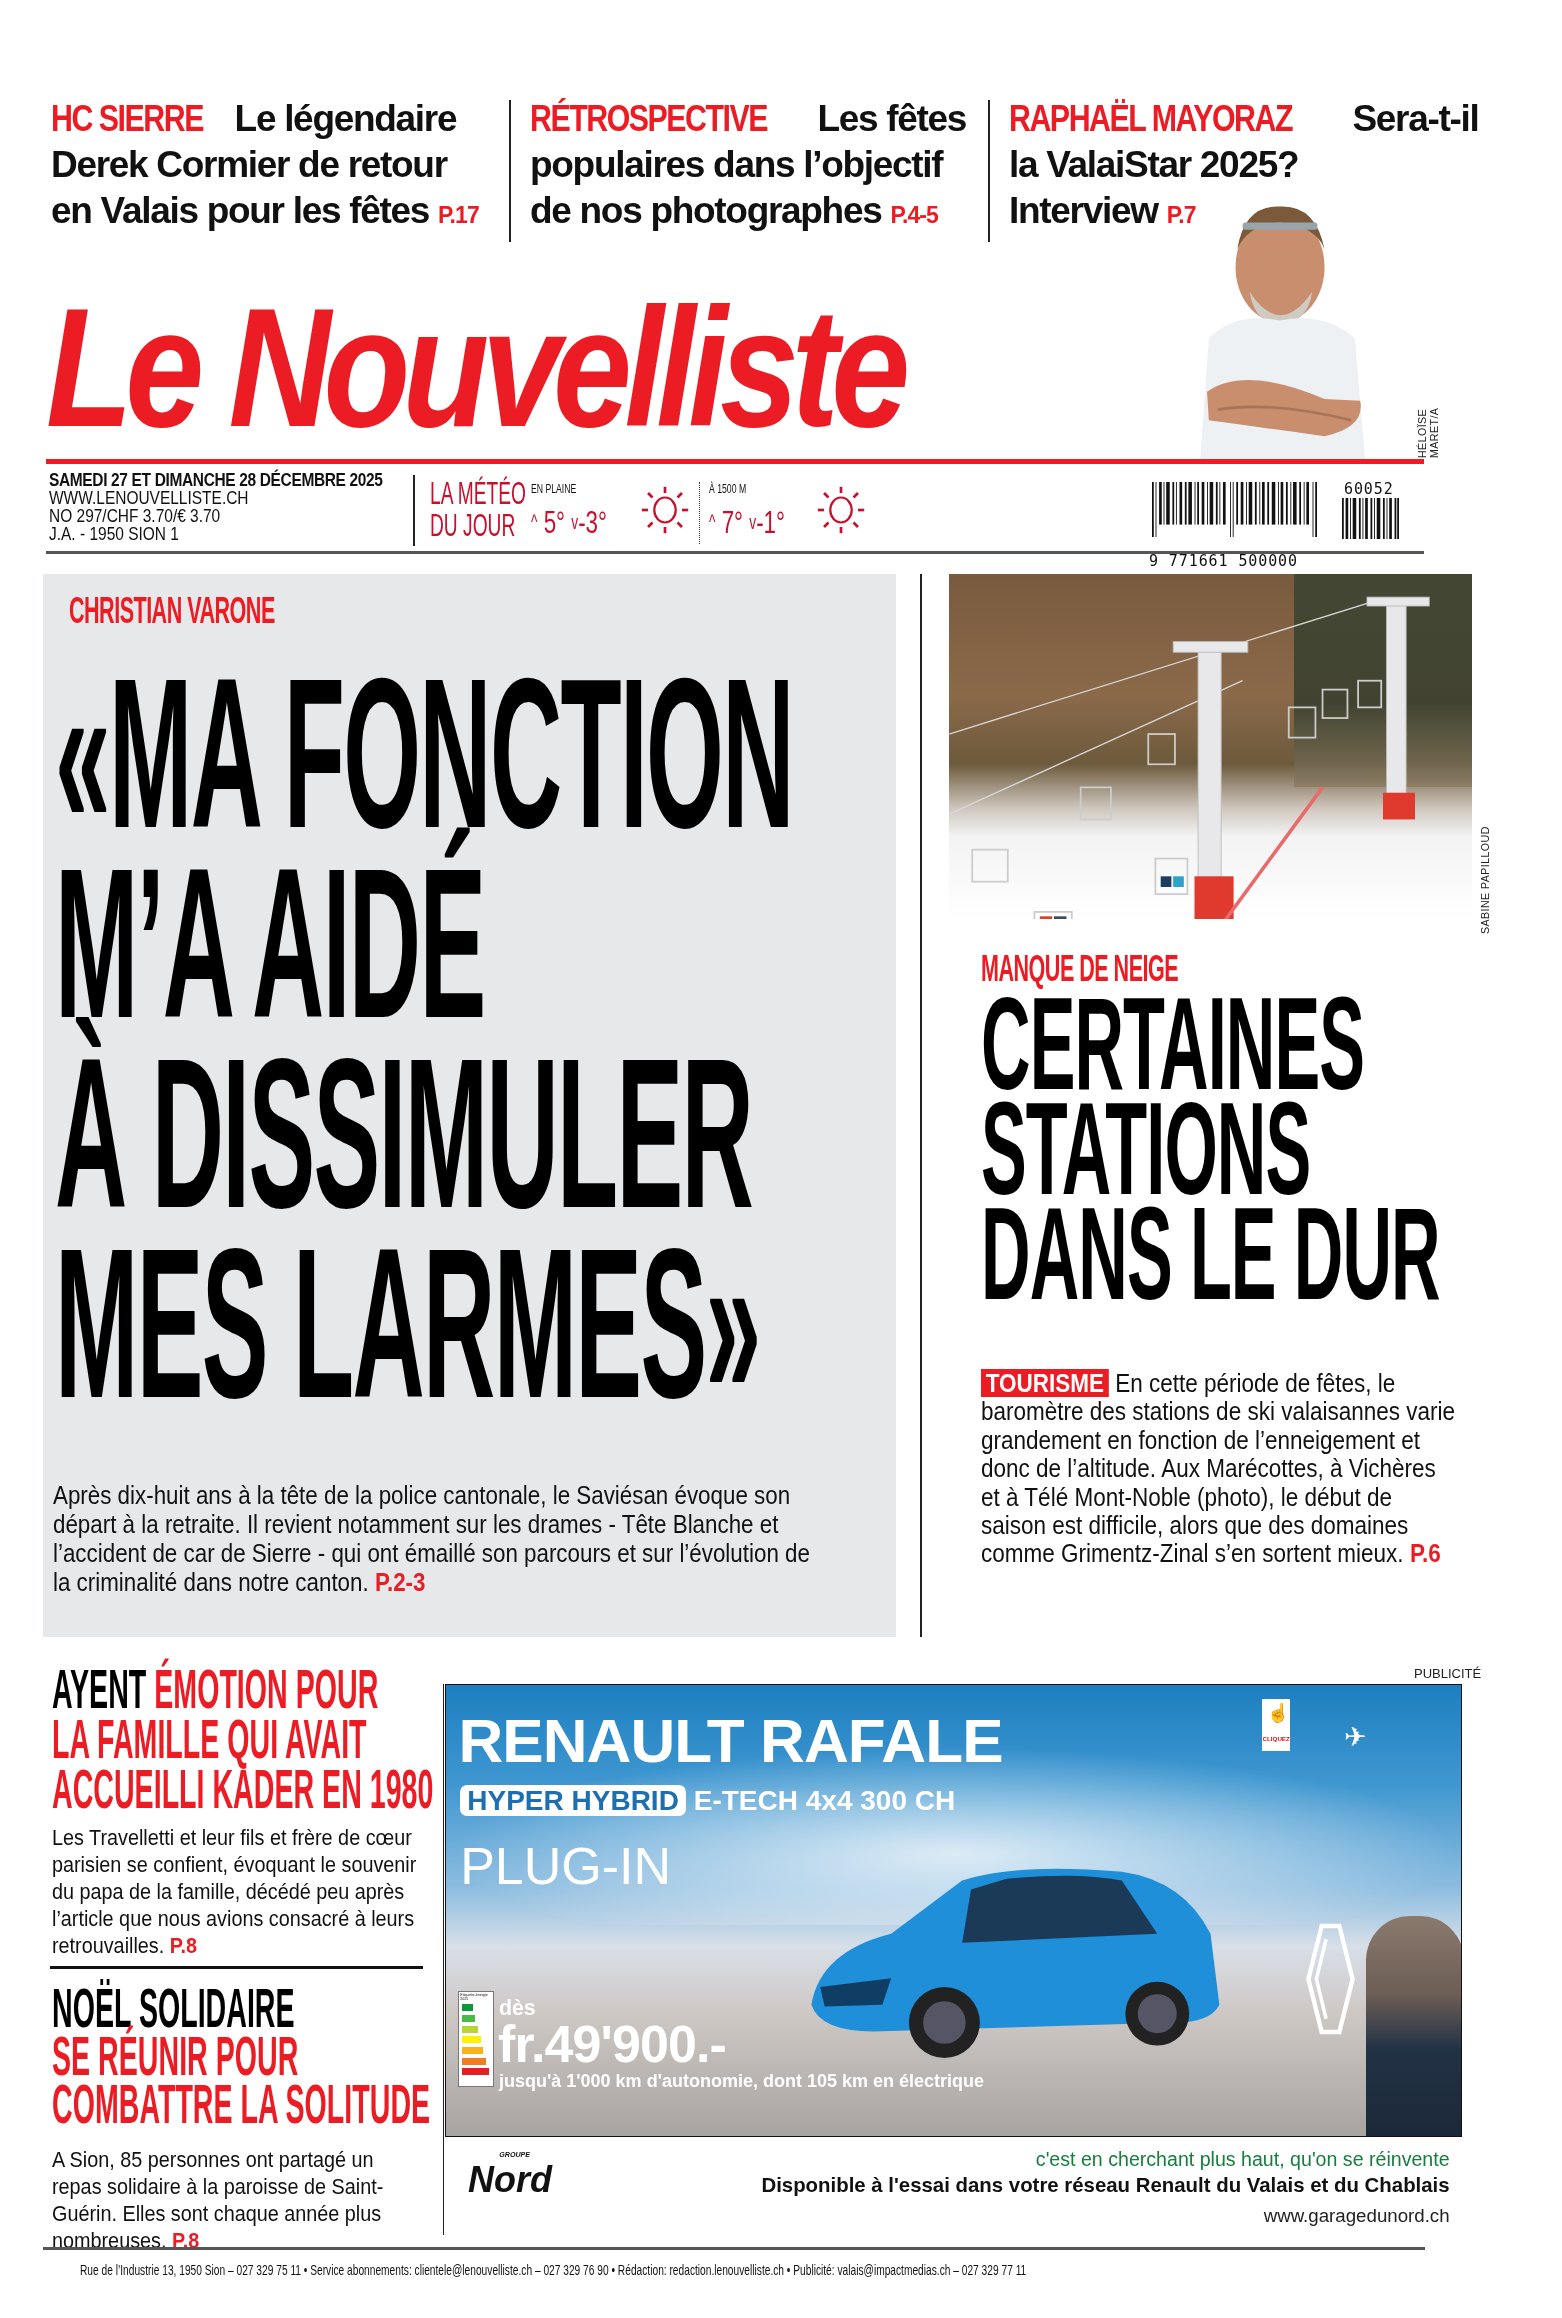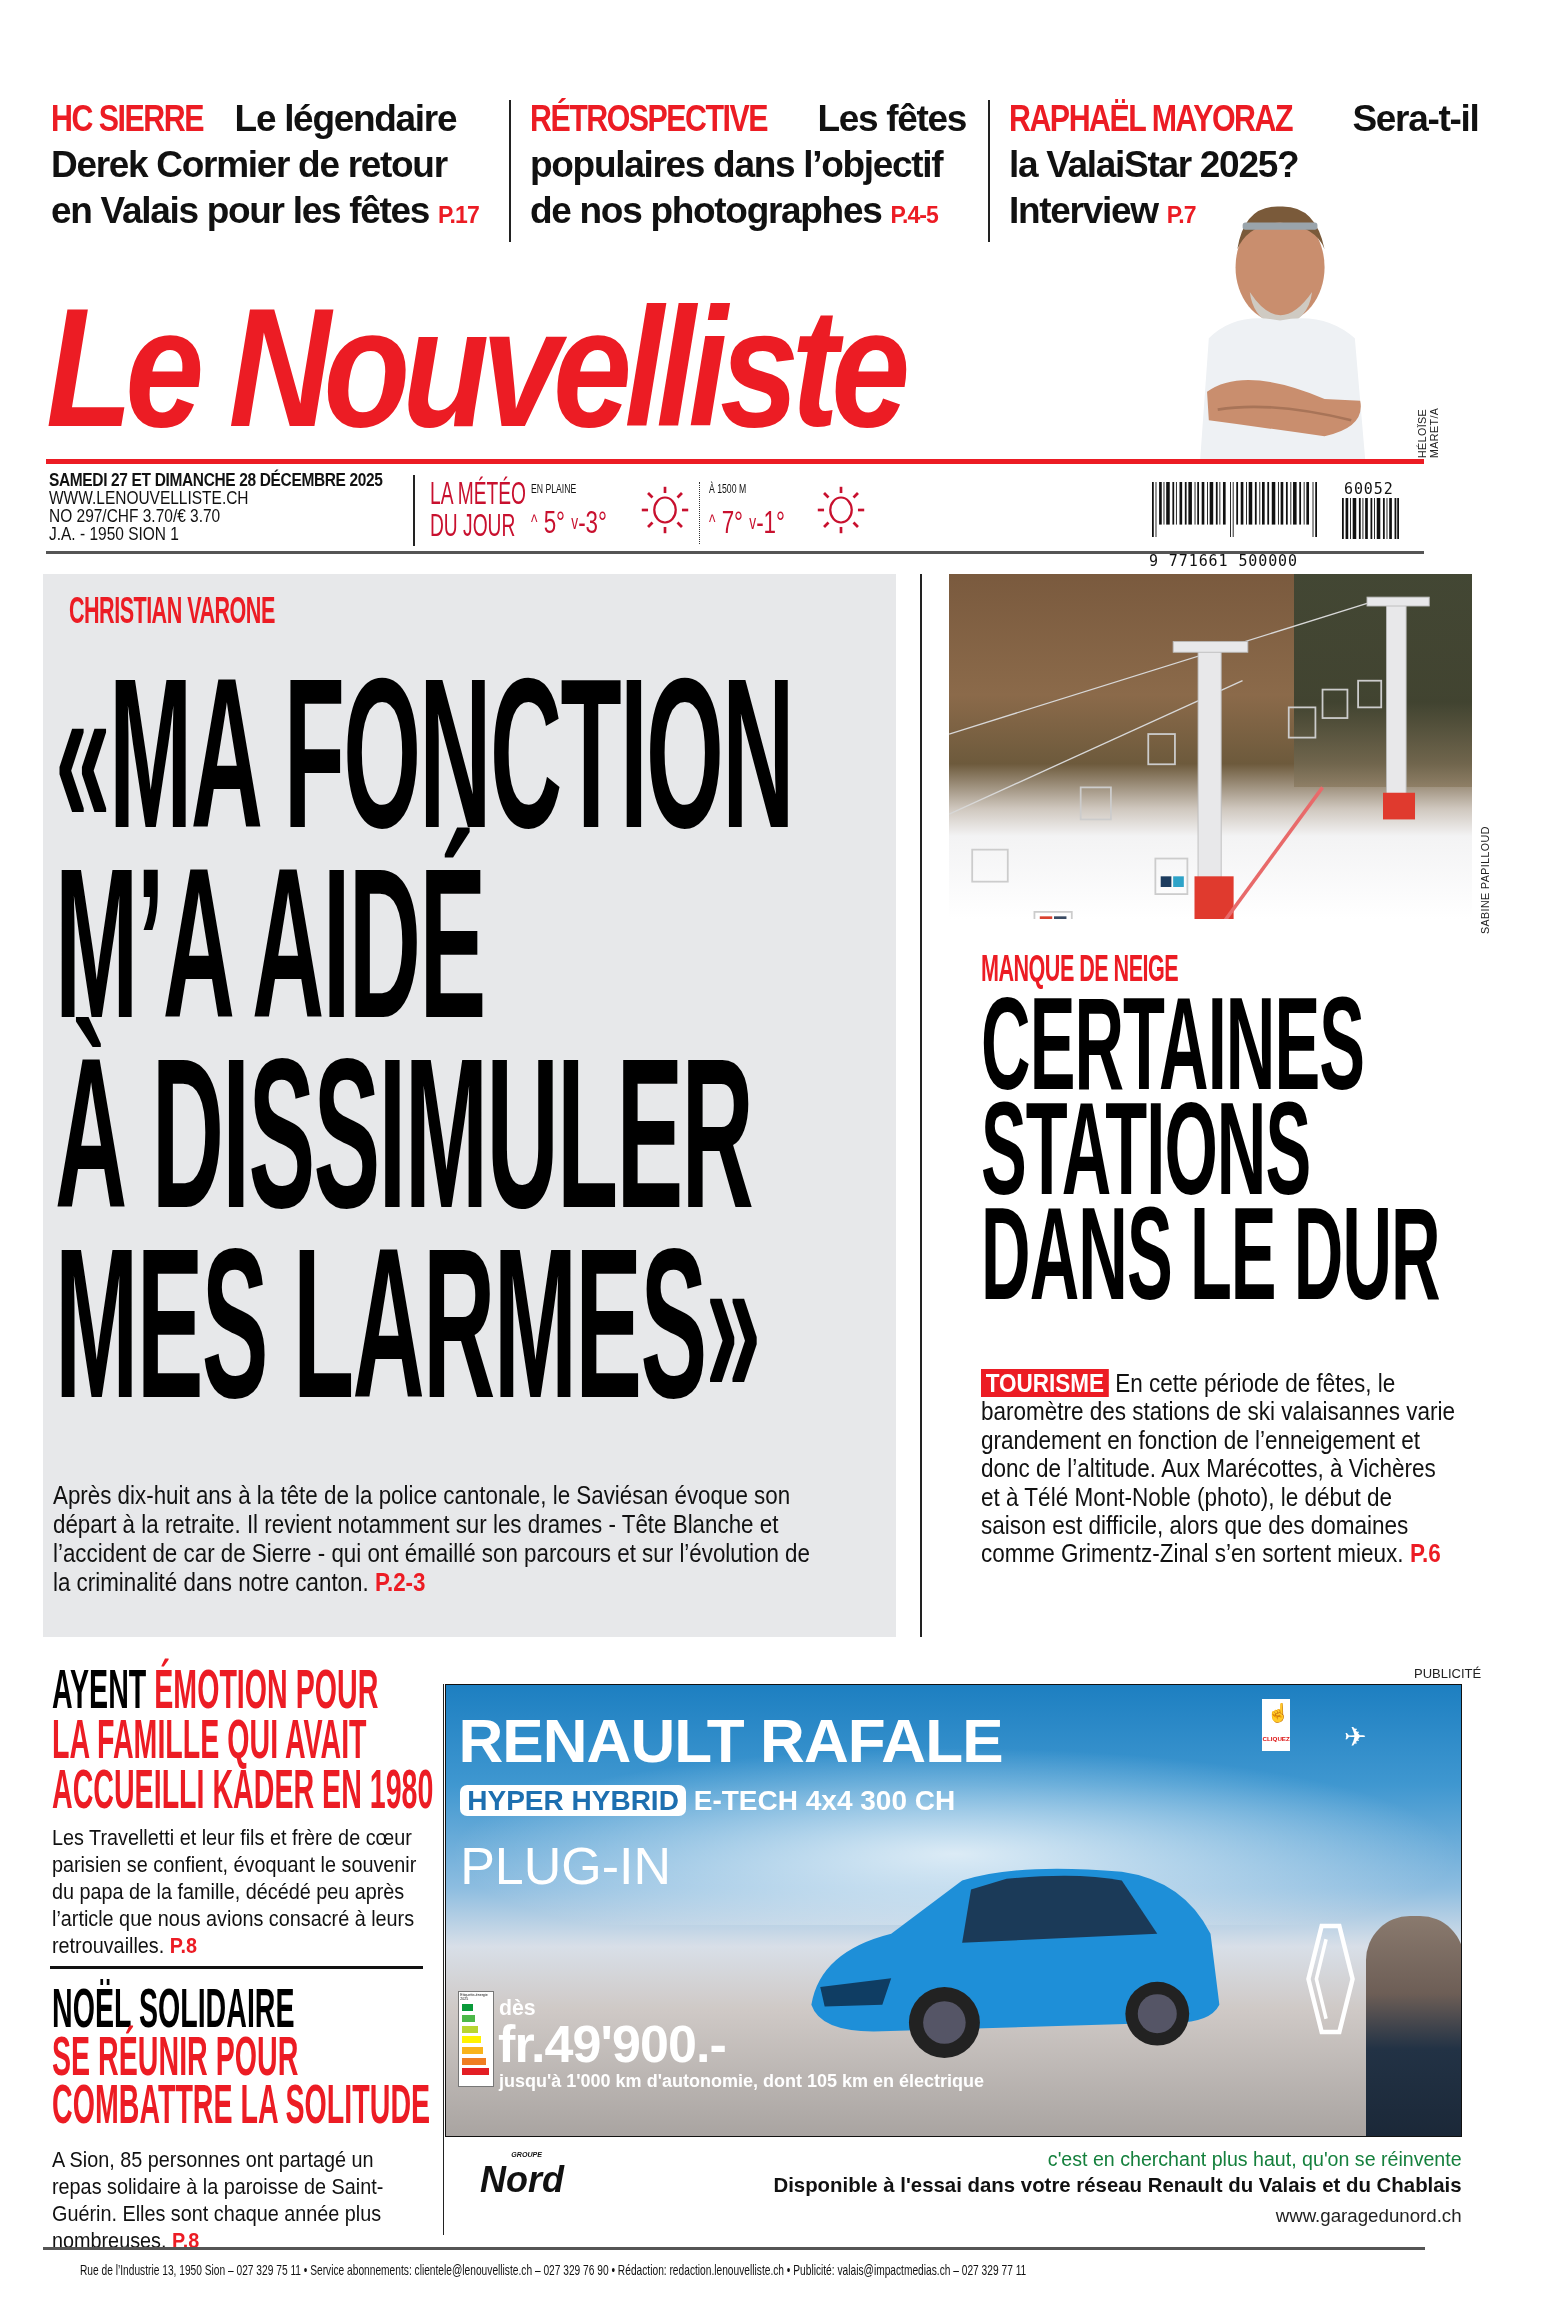--- a/index.html
+++ b/index.html
@@ -72,21 +72,21 @@
   .ad-click { position: absolute; left: 816px; top: 14.2px; width: 28.4px; height: 52px; background: #fff; font-size: 6.2px; color: #d11; text-align: center; padding-top: 36px; font-weight: bold; }
   .ad-click .hand { position: absolute; top: 5.3px; left: 5.3px; font-size: 18px; color: #d11; line-height: 18px; }
   .ad-plane { position: absolute; left: 898px; top: 36px; color: #fff; font-size: 27px; }
   .ad-label { position: absolute; left: 12.4px; top: 306px; width: 36px; height: 96px; background: #fff; border: 0.9px solid #777; }
   .ad-label .bar { position: absolute; left: 2.7px; height: 7.1px; }
   .ad-des { position: absolute; left: 53px; top: 311px; font-size: 21.3px; font-weight: bold; color: #fff; }
   .ad-price { position: absolute; left: 52px; top: 329px; font-size: 52px; font-weight: 900; color: #fff; letter-spacing: -0.9px; }
   .ad-range { position: absolute; left: 53px; top: 386px; font-size: 18px; font-weight: bold; color: #fff; white-space: nowrap; }
   .ad-logo { position: absolute; left: 858px; top: 236px; width: 53px; height: 116px; }
   .ad-person { position: absolute; left: 920px; top: 231px; width: 98px; height: 222px; background: linear-gradient(180deg, #8a7a6e 0%, #6d5e56 35%, #223245 60%, #1b2838 100%); border-radius: 44px 44px 0 0; }
-  .ad-footer { position: absolute; left: 445px; top: 2137px; width: 1017px; height: 96px; background: #fff; margin-left: 12px; }
+  .ad-footer { position: absolute; left: 445px; top: 2137px; width: 1017px; height: 96px; background: #fff; }
   .nord-logo { position: absolute; left: 23px; top: 14.2px; width: 62px; height: 71px; font-size: 36px; font-weight: 900; font-style: italic; color: #111; }
   .ad-slogan { position: absolute; right: 12.4px; top: 10.7px; font-size: 19.6px; color: #15803d; }
   .ad-dispo { position: absolute; right: 12.4px; top: 37px; font-size: 20.4px; font-weight: bold; color: #111; }
   .ad-url { position: absolute; right: 12.4px; top: 68px; font-size: 18.7px; color: #222; }
 
   
   .footer-rule { position: absolute; left: 43px; top: 2247px; width: 1382px; height: 2.7px; background: #555; }
   .footer-text { position: absolute; left: 80px; top: 2261px; font-size: 15px; transform: scaleX(0.68); transform-origin: left top; white-space: nowrap; color: #111; }
 </style>
 </head>

